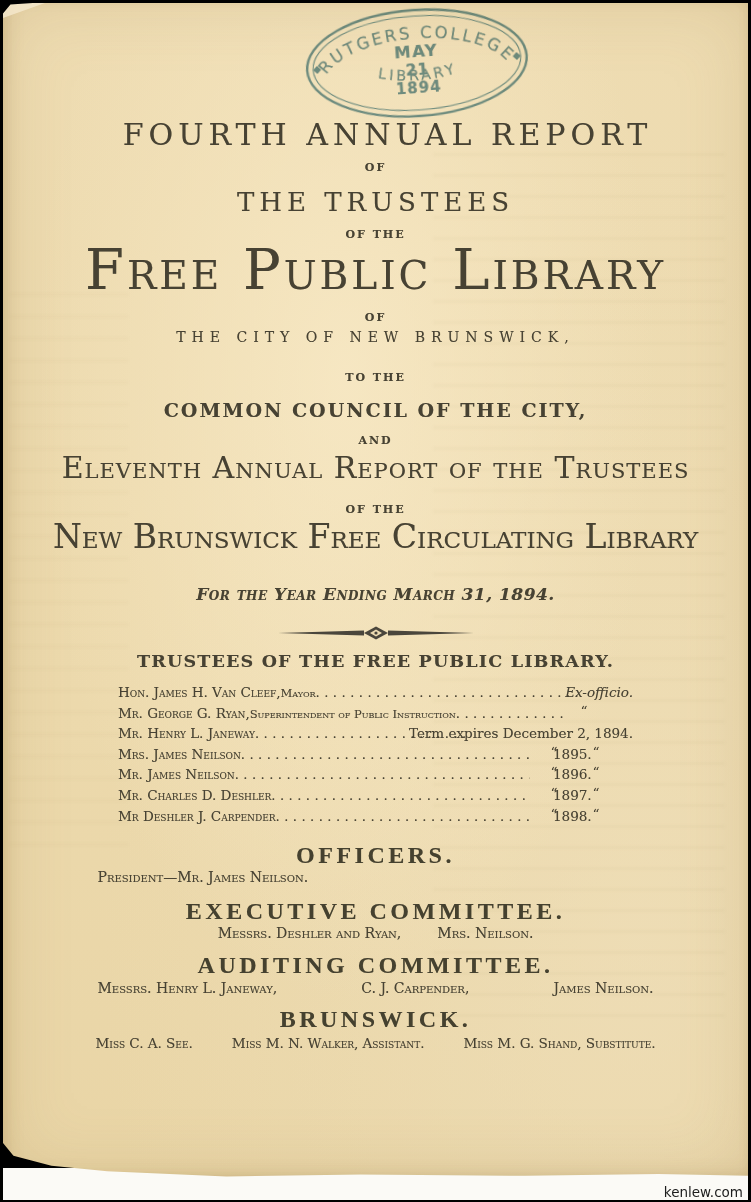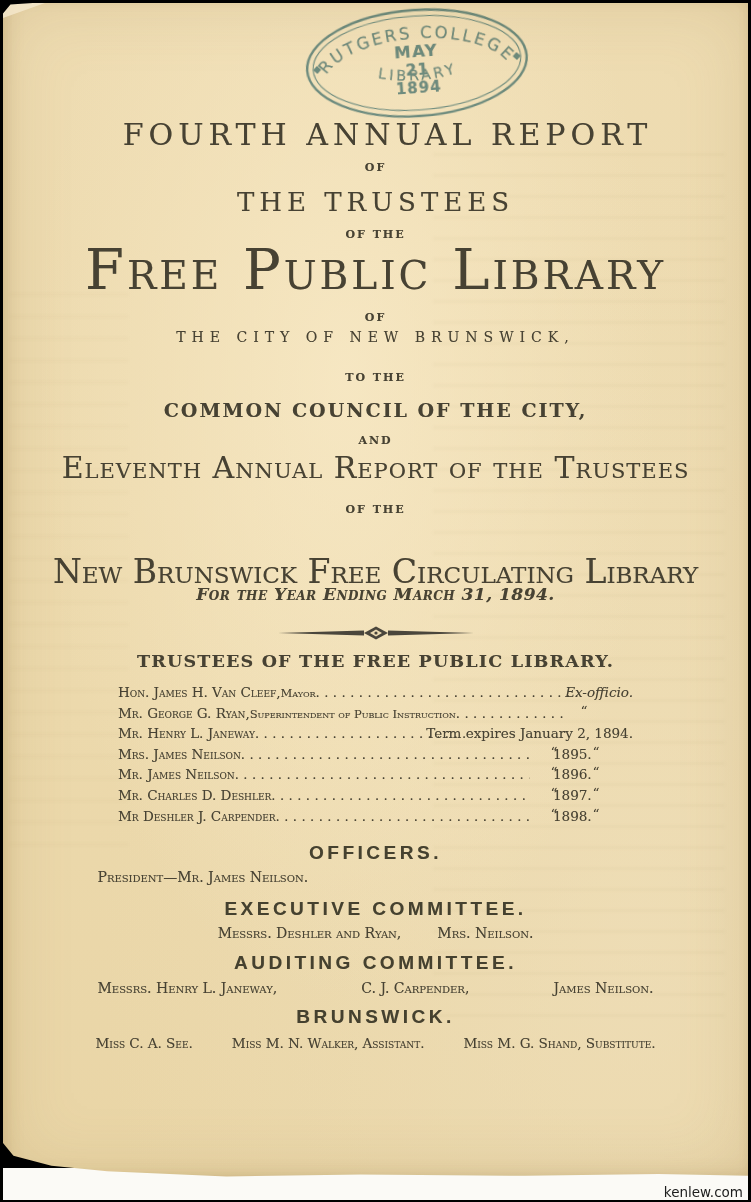--- a/index.html
+++ b/index.html
@@ -37,42 +37,42 @@
   .abs{position:absolute; left:0; right:0; text-align:center; white-space:nowrap;}
   .ink{color:#474233; text-shadow:.2px .2px .35px rgba(70,62,45,.35);}
 
   .t-main {font-size:30px; letter-spacing:5px; font-weight:400;padding-left:24px;}
   .t-of   {font-size:11px; font-weight:700; letter-spacing:2px;}
   .t-sub  {font-size:26px; letter-spacing:5px;}
   .t-ornate{font-size:56px; letter-spacing:3px; font-variant:small-caps; font-weight:400;}
   .t-city {font-size:14px; letter-spacing:6px;}
   .t-council{font-size:19px; font-weight:700; letter-spacing:2px;}
   .t-eleventh{font-size:30px; font-variant:small-caps; letter-spacing:1px;}
-  .t-circ {font-size:33px; font-variant:small-caps; letter-spacing:0px;margin-top:35px;}
+  .t-circ {font-size:33px; font-variant:small-caps; letter-spacing:0px;}
   .t-year {font-size:17px; font-weight:700; font-style:italic; font-variant:small-caps; letter-spacing:.5px;}
   .t-trusthead{font-size:17.5px; font-weight:700; letter-spacing:1.2px;}
 
   .t-rows{position:absolute; left:50%; transform:translateX(-50%); top:681px; width:515px;}
   .t-row{position:relative; display:flex; align-items:baseline; height:20.6px; font-size:13.5px;}
   .t-name{font-variant:small-caps; white-space:nowrap;}
   .t-title{font-variant:small-caps; font-size:11.5px; white-space:nowrap;}
   .t-lead{flex:1 1 auto; overflow:hidden; white-space:nowrap; height:20.6px;}
   .t-lead::after{content:"...................................................................................."; letter-spacing:4.5px; font-size:13px;}
   .mr-excl{margin-right:52px;}  
   .mr-sup {margin-right:68px;}  
   .mr-term{margin-right:162px;} 
   .mr-std {margin-right:104px;} 
   .t-tail{position:absolute; right:0; top:0; white-space:nowrap;}
   .t-tail.it{font-style:italic;}
   .t-d1{position:absolute; left:421px; width:30px; text-align:center; top:-2px;}
   .t-d2{position:absolute; left:463px; width:30px; text-align:center; top:-2px;}
   .t-d2b{position:absolute; left:451px; width:30px; text-align:center; top:-2px;}
   .t-yr{position:absolute; right:0; width:80px; top:0;}
 
-  .c-head{font-family:Liberation Sans, sans-serif; font-weight:700; font-size:19px; letter-spacing:3.5px; color:#45412f;}
+  .c-head{font-family:Liberation Serif, serif; font-weight:700; font-size:24px; letter-spacing:3.5px; color:#45412f;}
   .c-line{display:flex; justify-content:space-between; left:50%; right:auto; transform:translateX(-50%); width:556px; font-size:14px; font-variant:small-caps;}
   .c-line.center{justify-content:center; gap:36px; width:600px;}
   .c-line.tight{width:560px; font-size:13.5px;}
 
   .divider{position:absolute; left:50%; transform:translateX(-50%); top:622px;}
   .stamp{position:absolute; left:296px; top:2px; transform:rotate(-4deg); opacity:.82;
          mix-blend-mode:multiply; filter:blur(.45px);}
   .stamp text{font-family:"DejaVu Sans", sans-serif; fill:#54889b;}
 </style>
 </head>
@@ -143,21 +143,21 @@
       </div>
       <div class="t-row">
         <span class="t-name">Mr. George G. Ryan, </span>
           <span class="t-title">Superintendent of Public Instruction</span>
         <span class="t-lead mr-sup"></span>
         <span class="t-d2b">“</span>
       </div>
       <div class="t-row">
         <span class="t-name">Mr. Henry L. Janeway</span>
         <span class="t-lead mr-term"></span>
-        <span class="t-tail">Term expires January 2, 1894.</span>
+        <span class="t-tail">Term expires December 2, 1894.</span>
       </div>
       <div class="t-row">
         <span class="t-name">Mrs. James Neilson</span>
         <span class="t-lead mr-std"></span>
         <span class="t-d1">“</span>
         <span class="t-d2">“</span>
         <span class="t-yr">1895.</span>
       </div>
       <div class="t-row">
         <span class="t-name">Mr. James Neilson</span>

